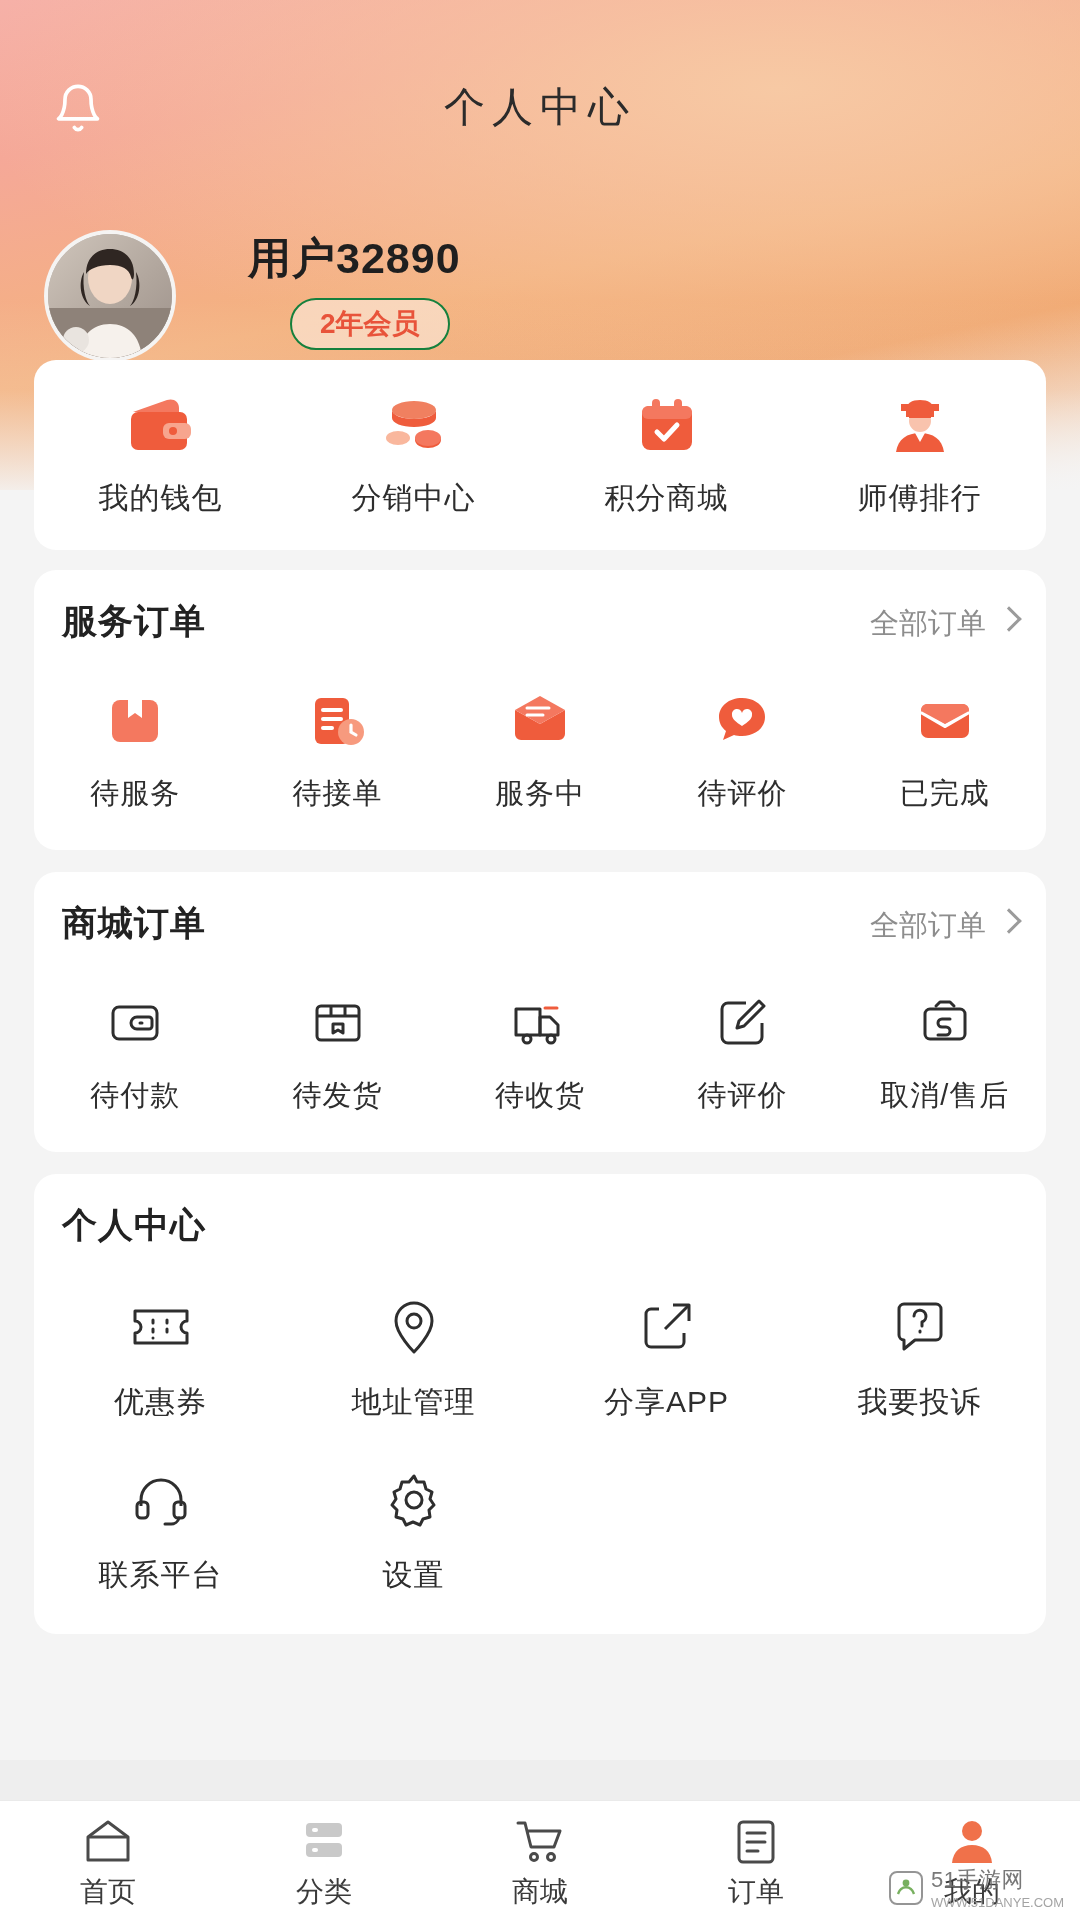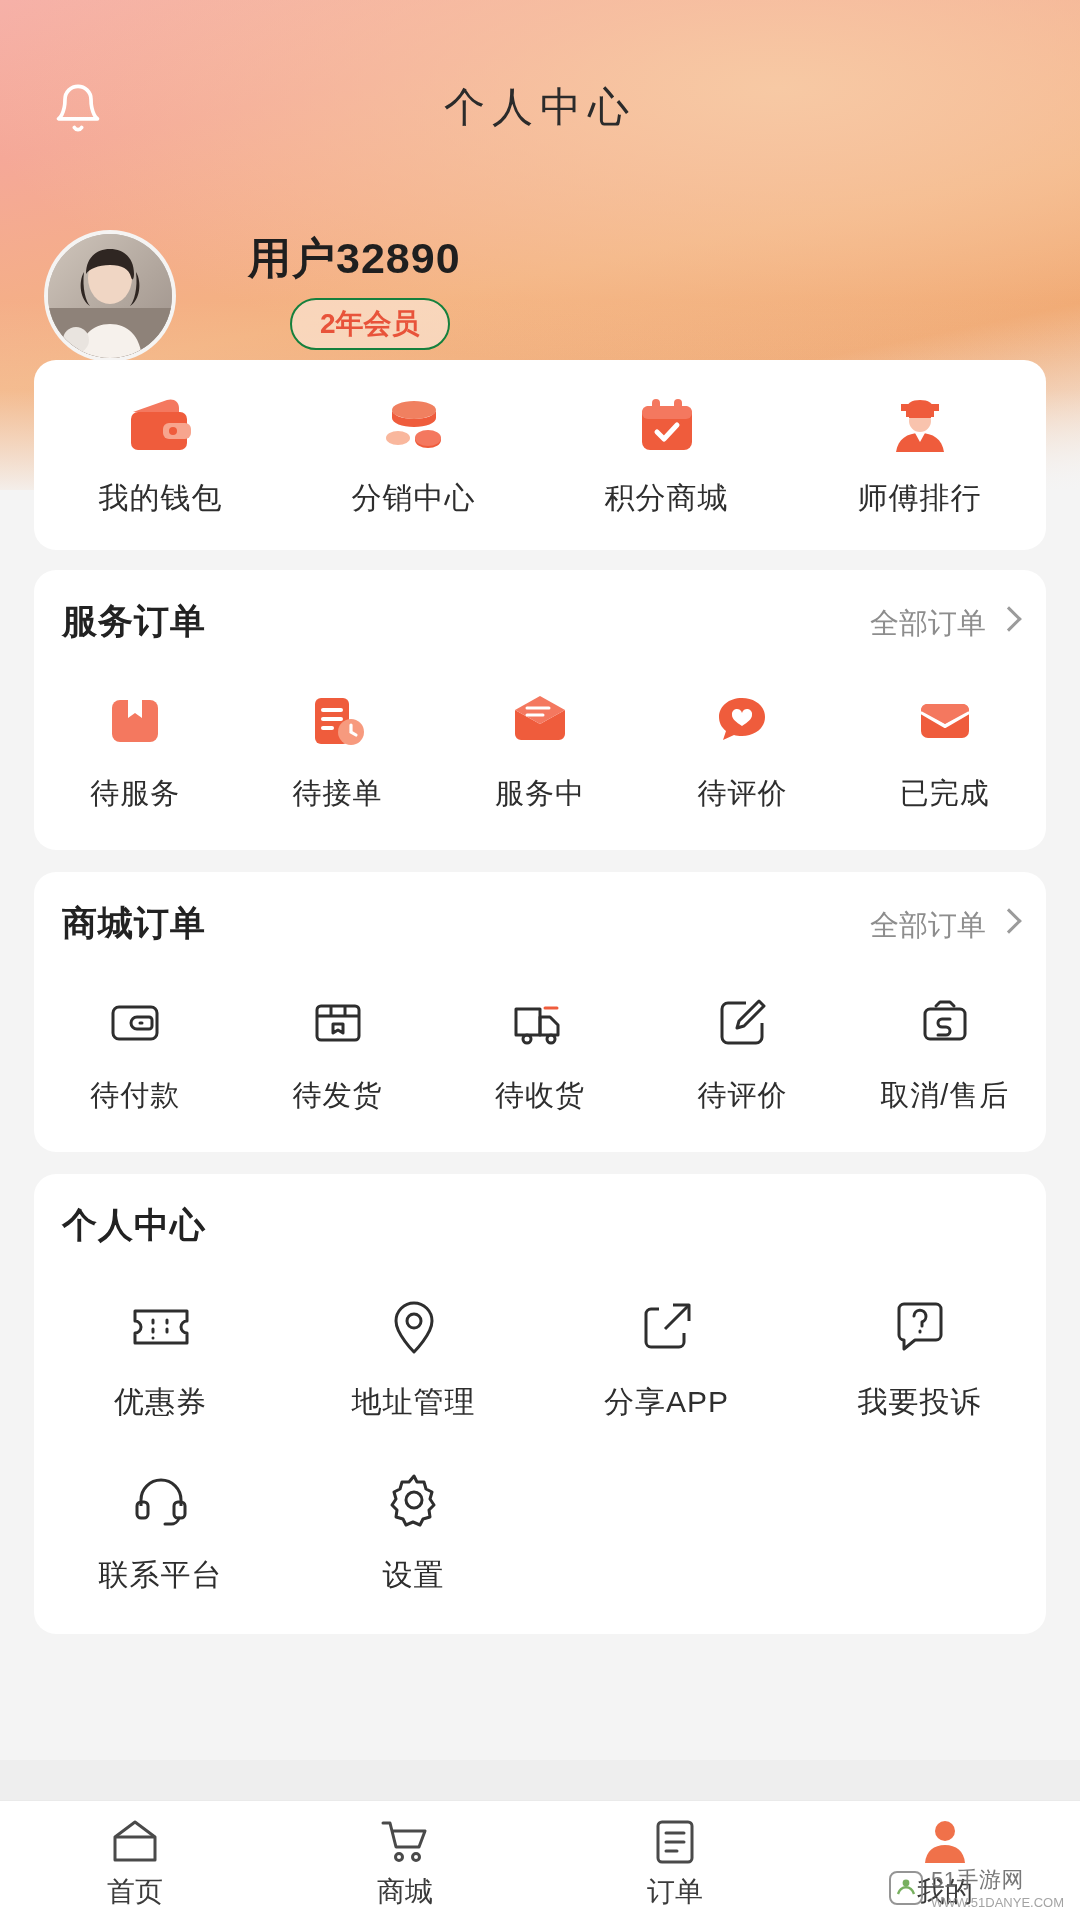--- a/index.html
+++ b/index.html
@@ -455,20 +455,31 @@
     <div class="tab">
       <div class="ico">
         <svg width="50" height="48" viewBox="0 0 50 48" fill="none" stroke="#4a4a4a" stroke-width="3" stroke-linejoin="round">
           <path d="M5 20 L25 5 L45 20 V43 H5z"></path>
           <path d="M5 20h40"></path>
         </svg>
       </div>
       <div class="lb">首页</div>
     </div>
 
+    <div class="tab">
+      <div class="ico">
+        <svg width="50" height="48" viewBox="0 0 50 48">
+          <rect x="7" y="6" width="36" height="14" rx="4" fill="#c9c9c9"></rect>
+          <rect x="7" y="26" width="36" height="14" rx="4" fill="#c9c9c9"></rect>
+          <rect x="13" y="11" width="6" height="4" rx="2" fill="#ffffff"></rect>
+          <rect x="13" y="31" width="6" height="4" rx="2" fill="#ffffff"></rect>
+        </svg>
+      </div>
+      <div class="lb">分类</div>
+    </div>
 
     <div class="tab">
       <div class="ico">
         <svg width="52" height="48" viewBox="0 0 52 48" fill="none" stroke="#4a4a4a" stroke-width="3" stroke-linejoin="round" stroke-linecap="round">
           <path d="M4 6h7l6 24h23l6-16H14"></path>
           <circle cx="20" cy="40" r="3.5"></circle>
           <circle cx="37" cy="40" r="3.5"></circle>
         </svg>
       </div>
       <div class="lb">商城</div>

